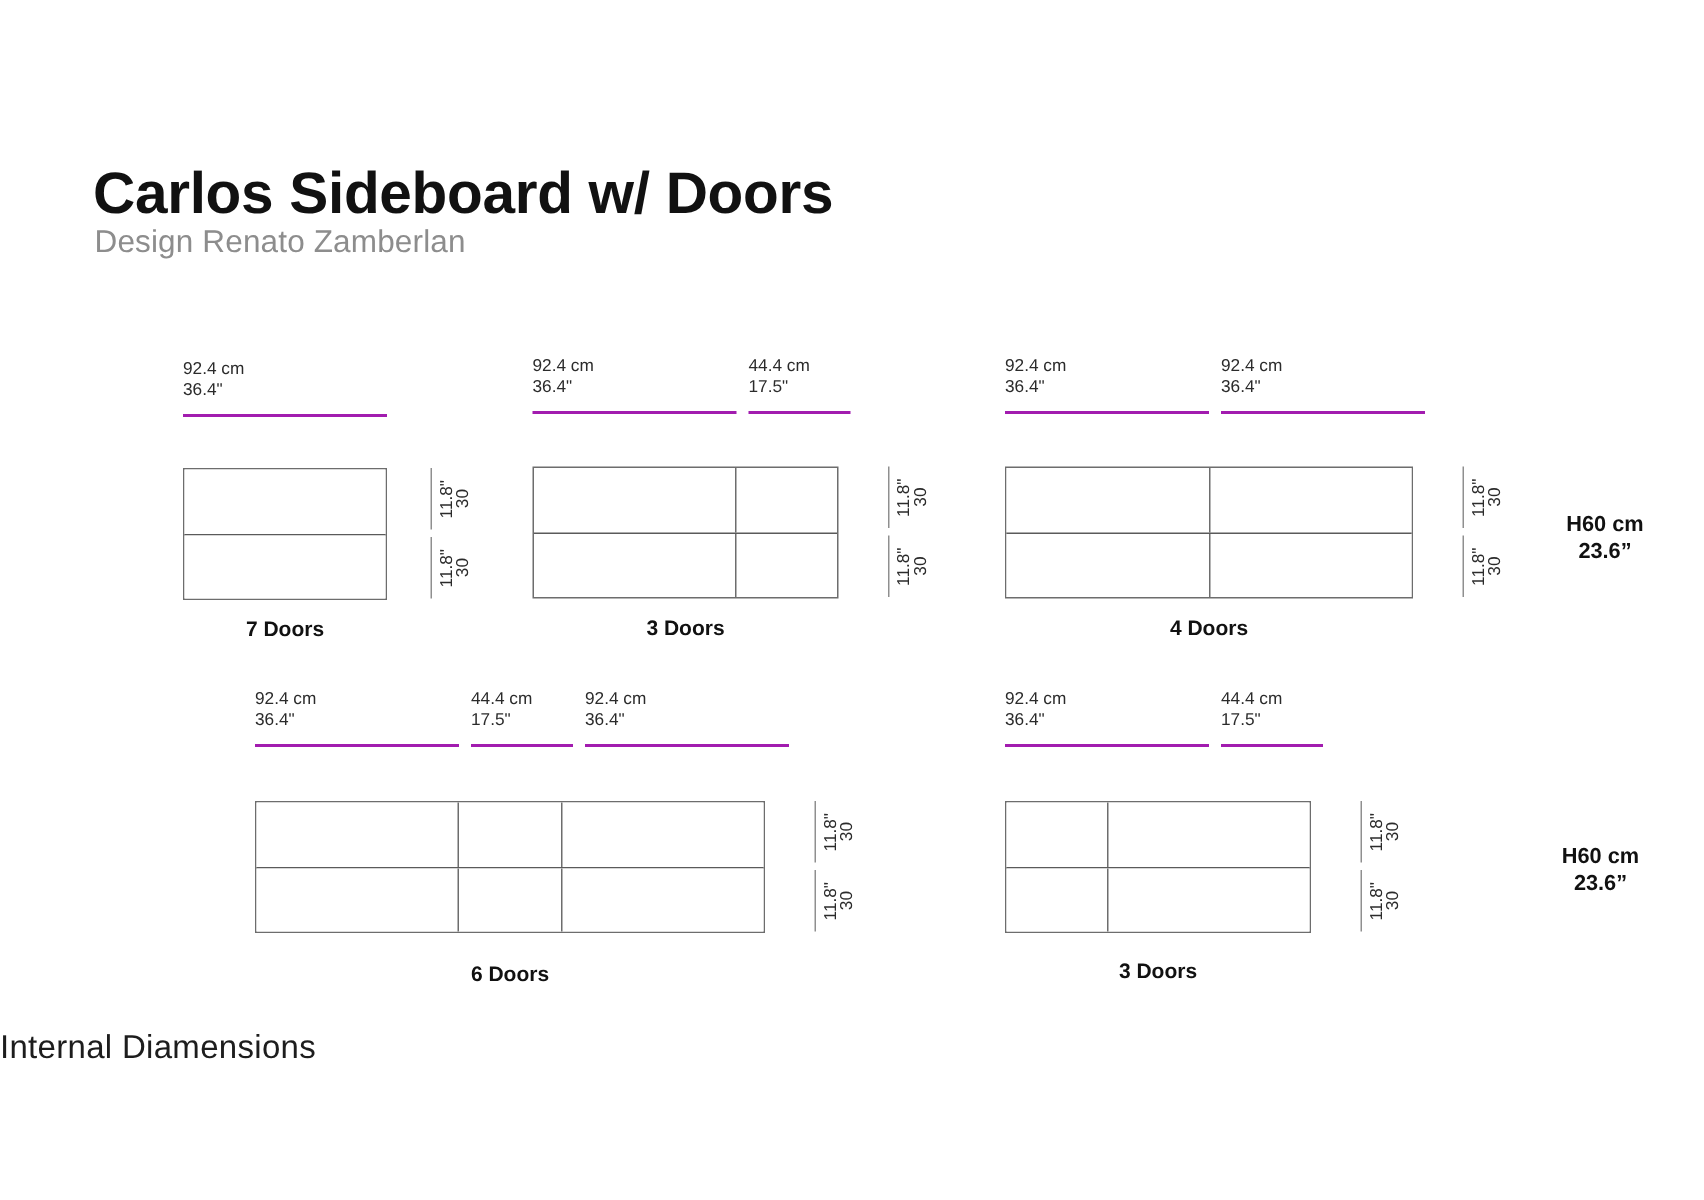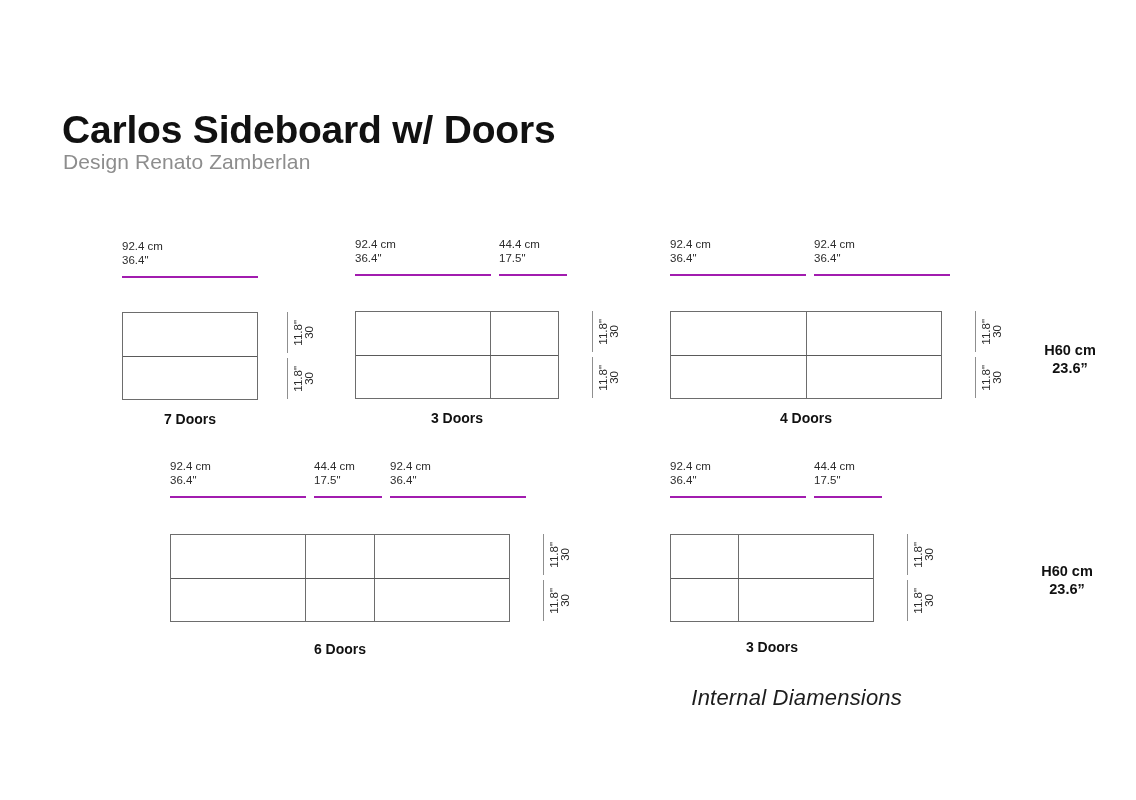--- a/index.html
+++ b/index.html
@@ -139,25 +139,24 @@
     white-space: nowrap;
   }
   .height-label .l2 { display: block; }
 
   
   .footer-caption {
     position: absolute;
     left: 0;
     top: 685px;
     width: 902px;
-    text-align: right;
+    text-align: left;
     font-size: 22px;
     color: #1d1d1d;
     letter-spacing: 0.2px;
-    font-style: italic;
   }
 </style>
 </head>
 <body>
 
 <div id="page">
 
   <div class="title">Carlos Sideboard w/ Doors</div>
 
   <div class="subtitle">Design Renato Zamberlan</div>

